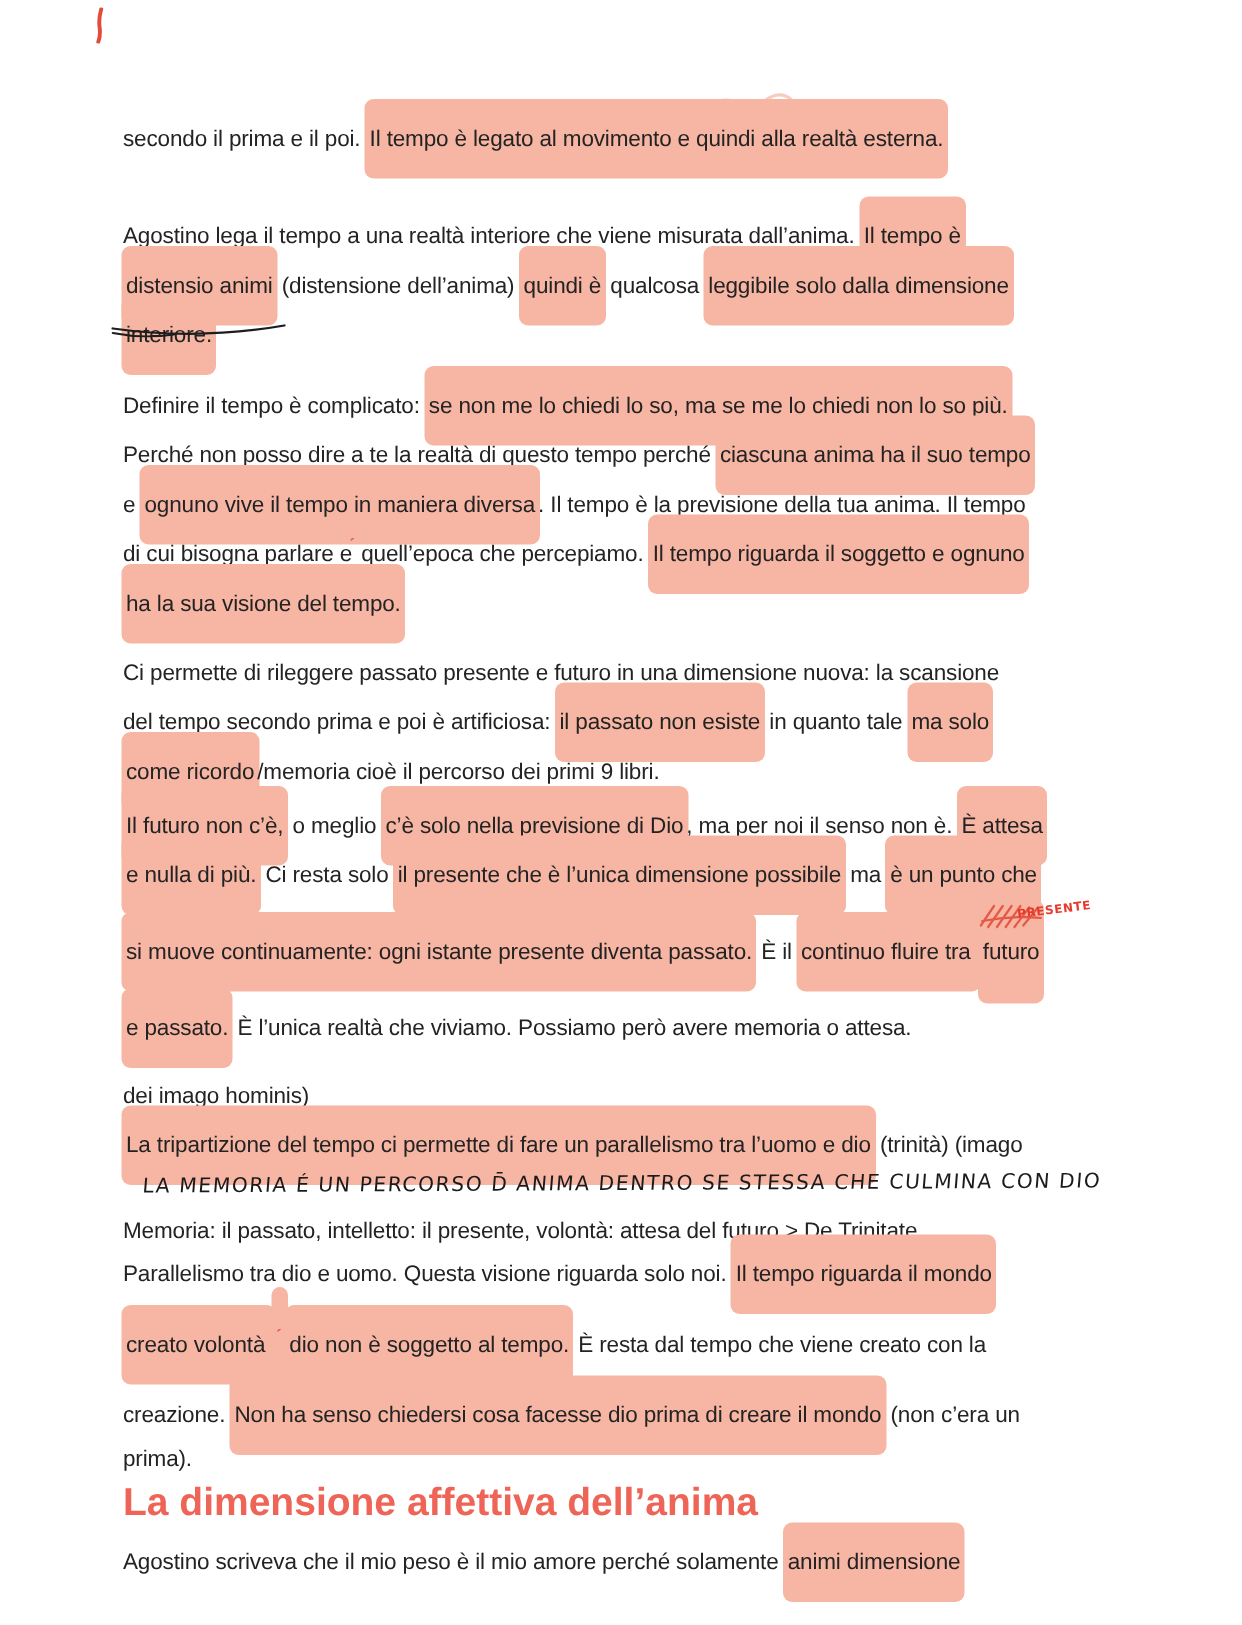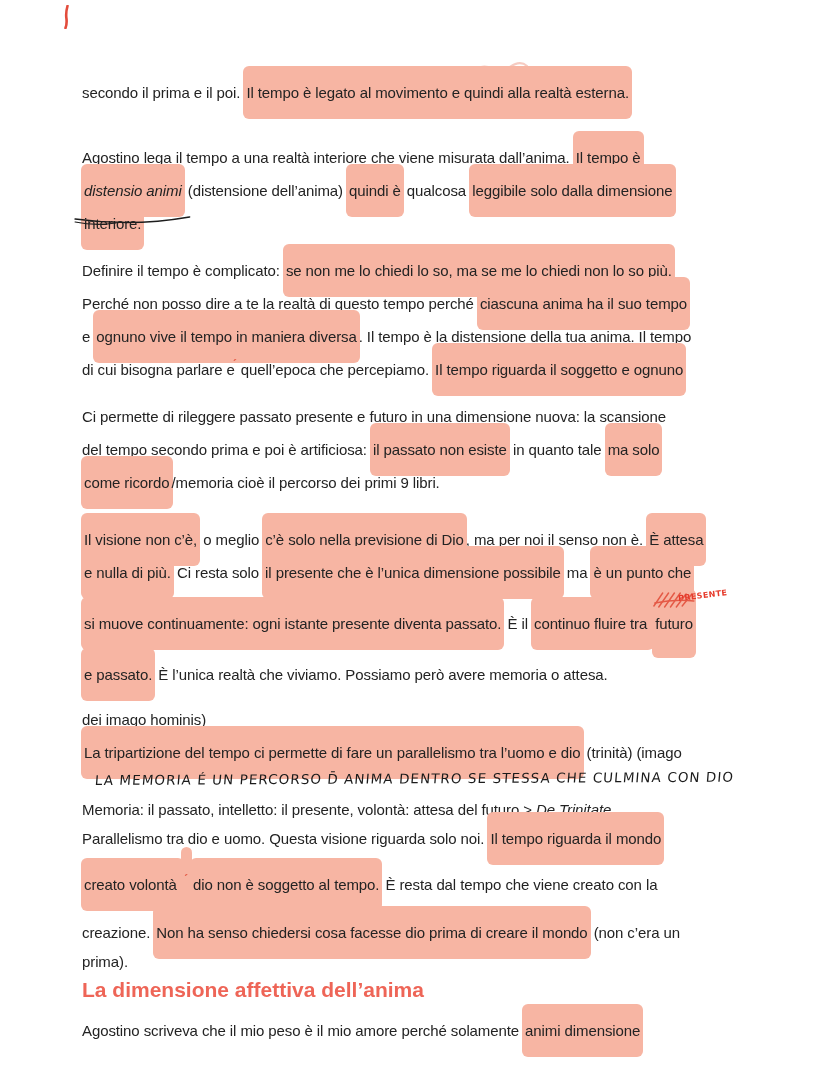--- a/index.html
+++ b/index.html
@@ -5,42 +5,42 @@
   html,body{margin:0;padding:0}
   body{
     width:828px;height:1083px;background:#ffffff;position:relative;overflow:hidden;
     font-family:"Liberation Sans","DejaVu Sans",sans-serif;color:#232323;
   }
   #doc{position:absolute;left:82px;top:76px;width:710px}
   .para{margin:0}
   .p-0{margin-bottom:32px}
   .p-1{margin-bottom:14px}
   .p-2{margin-bottom:13px}
-  .p-3{margin-bottom:24px}
+  .p-3{margin-bottom:3px}
   .p-4{margin-bottom:12px}
   .p-5{margin-bottom:0}
   .line{line-height:33px;white-space:nowrap}
   .tight .line{line-height:29px}
   .seg{font-size:15px;letter-spacing:-0.1px}
   .hl{background:#f7b5a3;border-radius:6px;padding:18px 3px;margin:0 -1px;
       box-decoration-break:clone;-webkit-box-decoration-break:clone}
-  .it{font-style:italic}
+  .it{}
   .hand-underline{position:relative}
   .hand-underline svg.uline{position:absolute;left:-7px;bottom:-9px;width:calc(100% + 13px);height:12px;overflow:visible}
   .scribble{position:relative;display:inline-block}
   .scribble svg.scr{position:absolute;left:-2px;top:0;width:calc(100% + 5px);height:21px;pointer-events:none}
   .ann{position:absolute;top:-10px;left:58%;font-size:8px;font-weight:700;color:#e63b2c;
        letter-spacing:.4px;transform:rotate(-7deg);white-space:nowrap;
        font-family:"DejaVu Sans",sans-serif}
   .accent-mark{color:#e6604c;display:inline-block;transform:translateY(-6px);font-size:13px;
        font-weight:700;width:5px;margin:0 -1px 0 -2px}
   .handwritten{margin:-2px 0 2px 13px;font-size:13.5px;letter-spacing:1.05px;color:#1b1b1b;
        line-height:26px;transform:skewX(-5deg) rotate(-0.3deg);transform-origin:left;
        font-family:"DejaVu Sans",sans-serif;white-space:nowrap}
-  .heading{font-size:21px;font-weight:700;color:#ee6557;line-height:28px;margin:0 0 6px 0}
+  .heading{font-size:26px;font-weight:700;color:#ee6557;line-height:28px;margin:0 0 6px 0}
   .p-9{margin-top:10px}
   #red-dash{position:absolute;left:62px;top:5px;width:9px;height:24px}
   #faded-scribble{position:absolute;left:438px;top:62px;width:92px;height:16px;opacity:.55}
 </style>
 </head>
 <body>
 
 <div id="red-dash">
   <svg width="9" height="24" viewBox="0 0 9 24">
     <path d="M5.5,1 Q3.5,8 4.5,14 Q5,19 3.5,23" stroke="#e34c3c" stroke-width="2.6" fill="none" stroke-linecap="round"></path>
@@ -61,30 +61,31 @@
       <div class="line"><span class="seg">Agostino lega il tempo a una realtà interiore che viene misurata dall’anima. </span><span class="seg hl">Il tempo è</span></div>
       <div class="line"><span class="seg hl it hand-underline">distensio animi<svg class="uline" viewBox="0 0 100 12" preserveAspectRatio="none">
             <path d="M1,5 Q50,13 99,3" stroke="#1d1d1d" stroke-width="1.5" fill="none" stroke-linecap="round"></path>
             <path d="M1,8 Q18,12 36,9" stroke="#1d1d1d" stroke-width="1.2" fill="none" stroke-linecap="round"></path>
           </svg></span><span class="seg"> (distensione dell’anima) </span><span class="seg hl">quindi è</span><span class="seg"> qualcosa </span><span class="seg hl">leggibile solo dalla dimensione</span></div>
       <div class="line"><span class="seg hl">interiore.</span></div>
     </div>
     <div class="para p-2">
       <div class="line"><span class="seg">Definire il tempo è complicato: </span><span class="seg hl">se non me lo chiedi lo so, ma se me lo chiedi non lo so più.</span></div>
       <div class="line"><span class="seg">Perché non posso dire a te la realtà di questo tempo perché </span><span class="seg hl">ciascuna anima ha il suo tempo</span></div>
-      <div class="line"><span class="seg">e </span><span class="seg hl">ognuno vive il tempo in maniera diversa</span><span class="seg">. Il tempo è la distensione della tua anima. Il tempo</span></div>
+      <div class="line"><span class="seg">e </span><span class="seg hl">ognuno vive il tempo in maniera diversa</span><span class="seg">. Il tempo è la previsione della tua anima. Il tempo</span></div>
       <div class="line"><span class="seg">di cui bisogna parlare e</span><span class="seg accent-mark">ˊ</span><span class="seg"> quell’epoca che percepiamo. </span><span class="seg hl">Il tempo riguarda il soggetto e ognuno</span></div>
+      <div class="line"><span class="seg hl">ha la sua visione del tempo.</span></div>
     </div>
     <div class="para p-3">
       <div class="line"><span class="seg">Ci permette di rileggere passato presente e futuro in una dimensione nuova: la scansione</span></div>
       <div class="line"><span class="seg">del tempo secondo prima e poi è artificiosa: </span><span class="seg hl">il passato non esiste</span><span class="seg"> in quanto tale </span><span class="seg hl">ma solo</span></div>
       <div class="line"><span class="seg hl">come ricordo</span><span class="seg">/memoria cioè il percorso dei primi 9 libri.</span></div>
     </div>
     <div class="para p-4">
-      <div class="line"><span class="seg hl">Il visione non c’è,</span><span class="seg"> o meglio </span><span class="seg hl">c’è solo nella previsione di Dio</span><span class="seg">, ma per noi il senso non è. </span><span class="seg hl">È attesa</span></div>
+      <div class="line"><span class="seg hl">Il futuro non c’è,</span><span class="seg"> o meglio </span><span class="seg hl">c’è solo nella previsione di Dio</span><span class="seg">, ma per noi il senso non è. </span><span class="seg hl">È attesa</span></div>
       <div class="line"><span class="seg hl">e nulla di più.</span><span class="seg"> Ci resta solo </span><span class="seg hl">il presente che è l’unica dimensione possibile</span><span class="seg"> ma </span><span class="seg hl">è un punto che</span></div>
       <div class="line"><span class="seg hl">si muove continuamente: ogni istante presente diventa passato.</span><span class="seg"> È il </span><span class="seg hl">continuo fluire tra </span><span class="seg hl scribble">futuro<svg class="scr" viewBox="0 0 50 21" preserveAspectRatio="none">
             <g stroke="#e0432f" stroke-width="1.5" opacity="0.8" fill="none" stroke-linecap="round">
               <path d="M4,17 L13,4"></path>
               <path d="M9,18 L19,4"></path>
               <path d="M15,18 L25,4"></path>
               <path d="M21,18 L31,4"></path>
               <path d="M27,18 L37,5"></path>
               <path d="M33,17 L43,5"></path>
               <path d="M5,14 Q25,10 45,12"></path>

